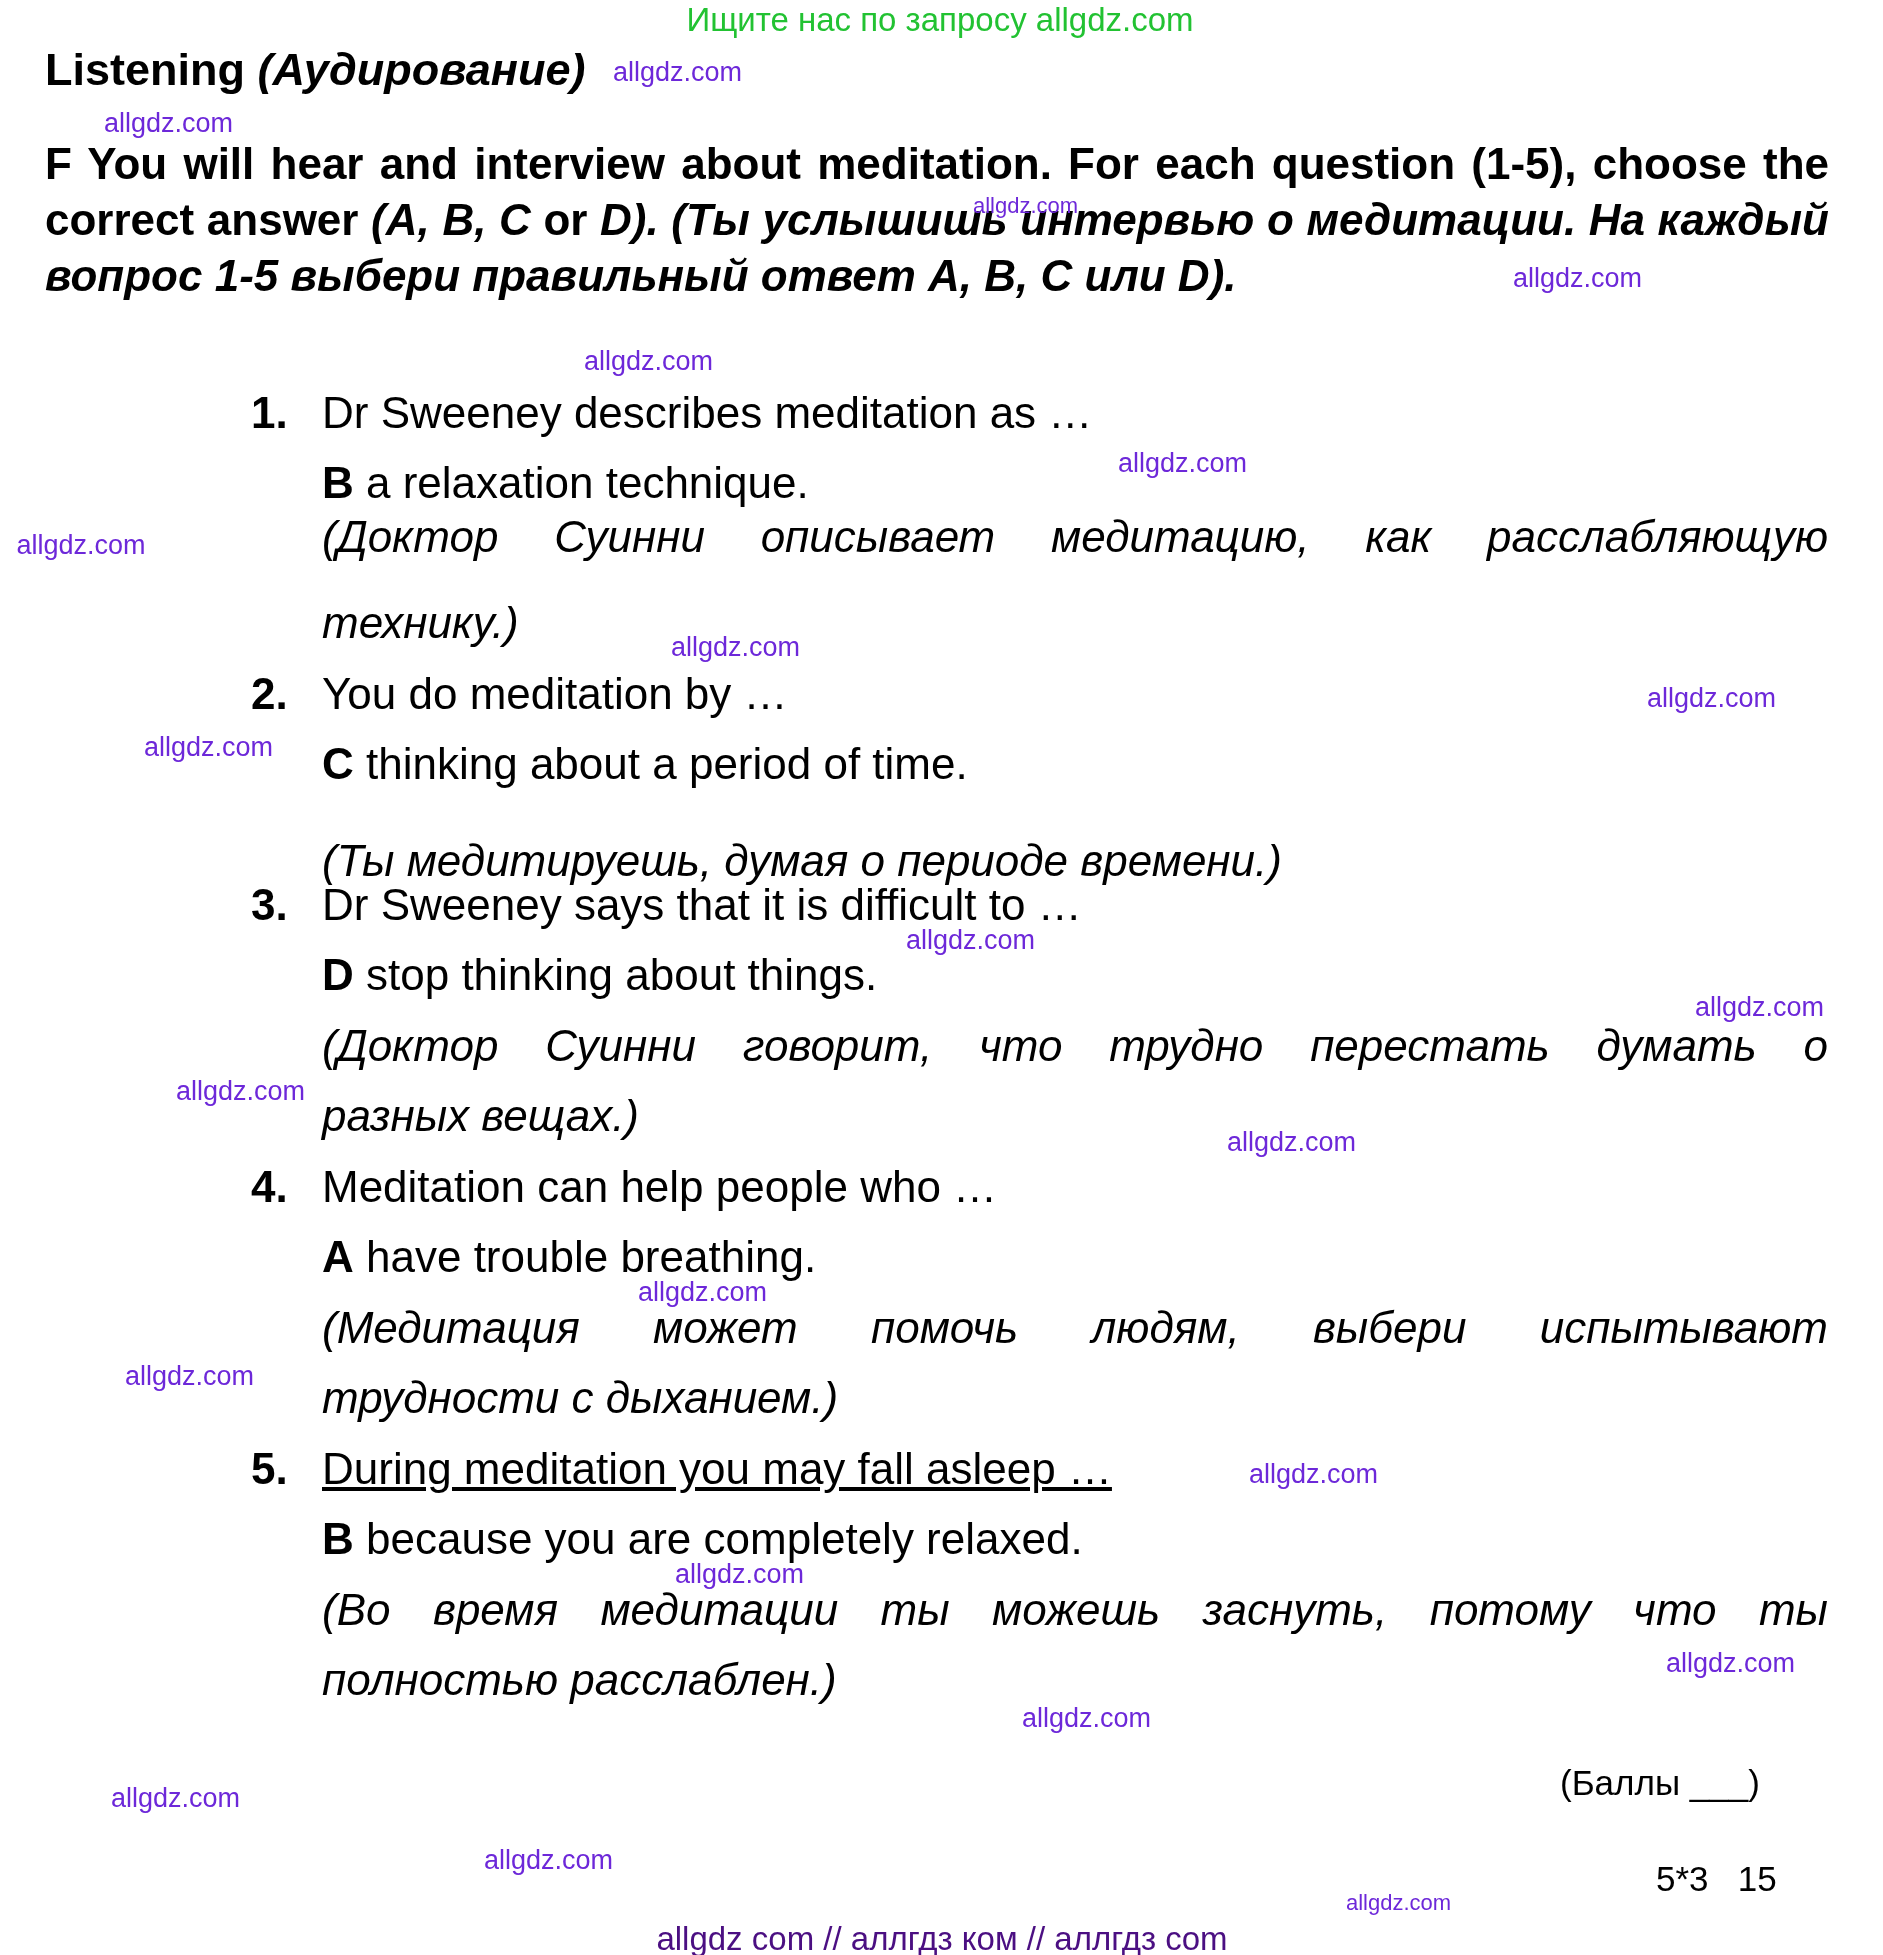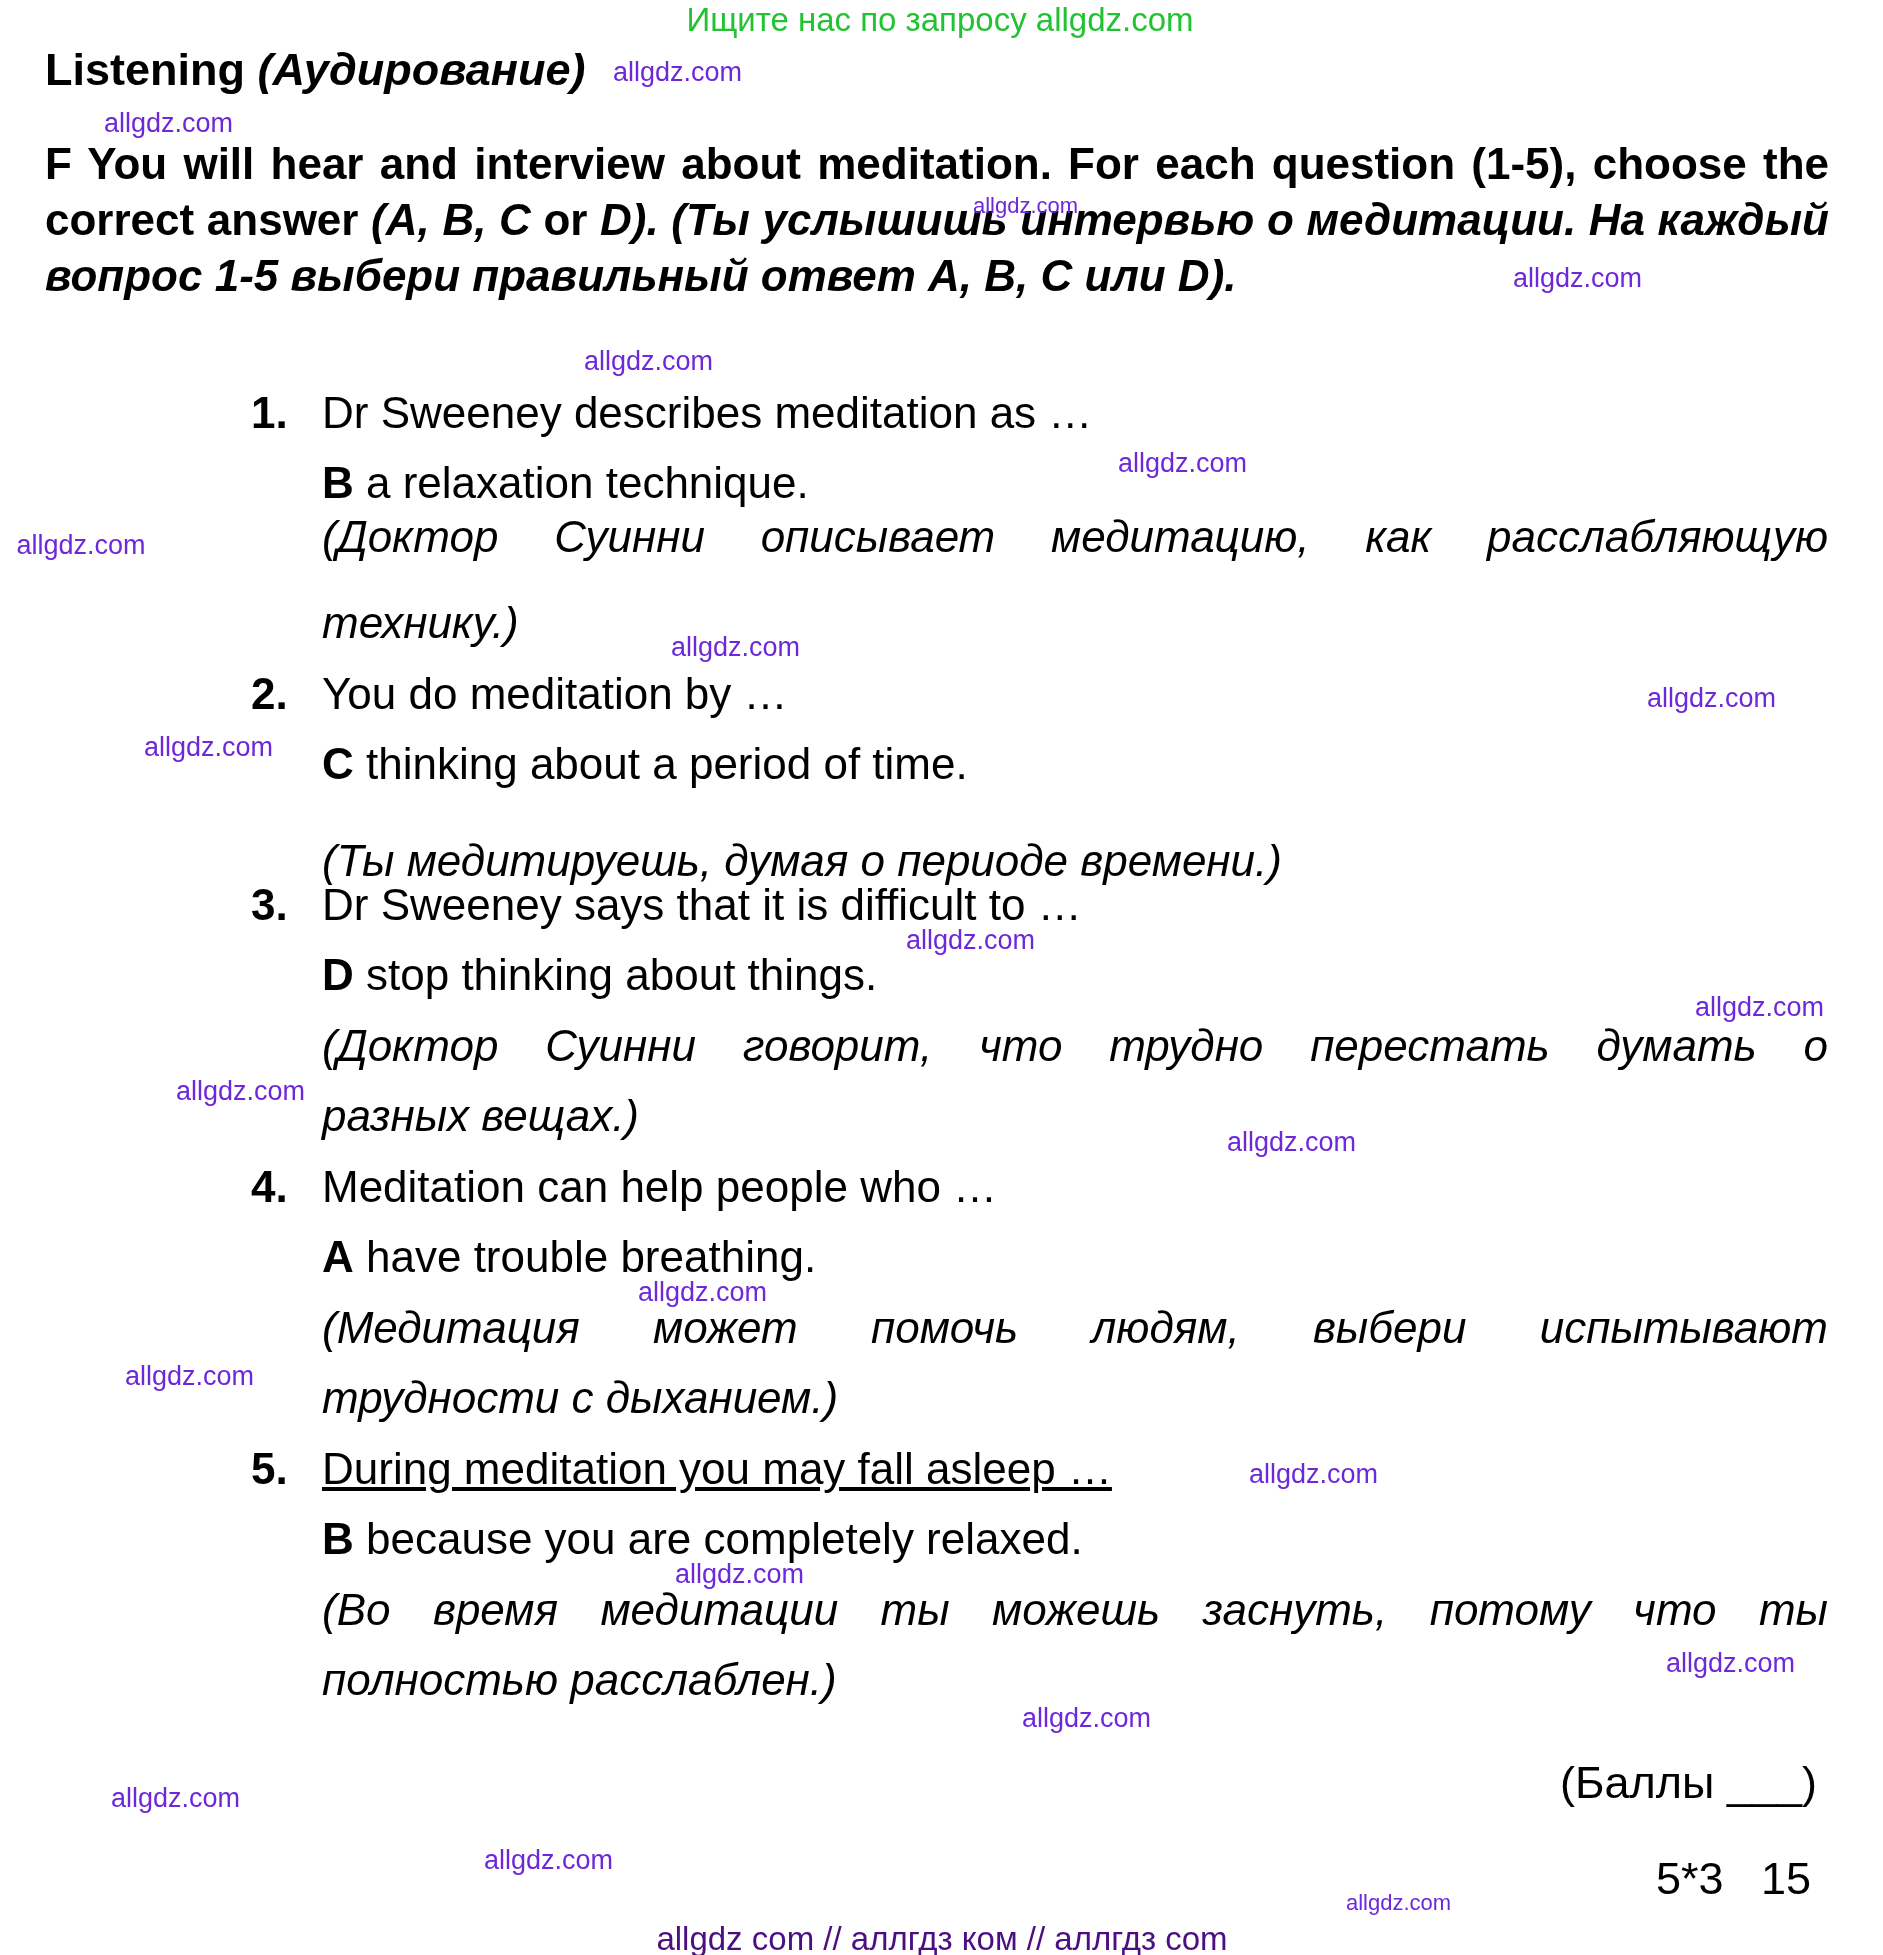--- a/index.html
+++ b/index.html
@@ -12,21 +12,21 @@
   .instr { left:45px; width:1784px; font-size:44px; font-weight:bold; line-height:56px; white-space:normal; text-align:justify; }
   .instr .it { font-style:italic; }
   .qnum { font-size:44px; font-weight:bold; line-height:55px; }
   .line { font-size:44px; line-height:55px; }
   .ans-letter { font-weight:bold; }
   .ru { font-style:italic; font-size:44px; line-height:55px; }
   .ru-just { width:1506px; text-align:justify; text-align-last:justify; white-space:normal; }
   .wm { font-size:27px; color:#6d28d9; line-height:33px; }
   .wm.small { font-size:22px; }
   .footer { left:0; width:1884px; text-align:center; top:1921px; font-size:33px; color:#4b0f82; line-height:36px; }
-  .score { font-size:45px; line-height:55px; }
+  .score { font-size:35px; line-height:55px; }
 </style>
 </head>
 <body>
 
 <div class="abs top-banner">Ищите нас по запросу allgdz.com</div>
 
 <div class="abs title">
   <span>Listening </span><span class="it">(Аудирование)</span>
 </div>
 

